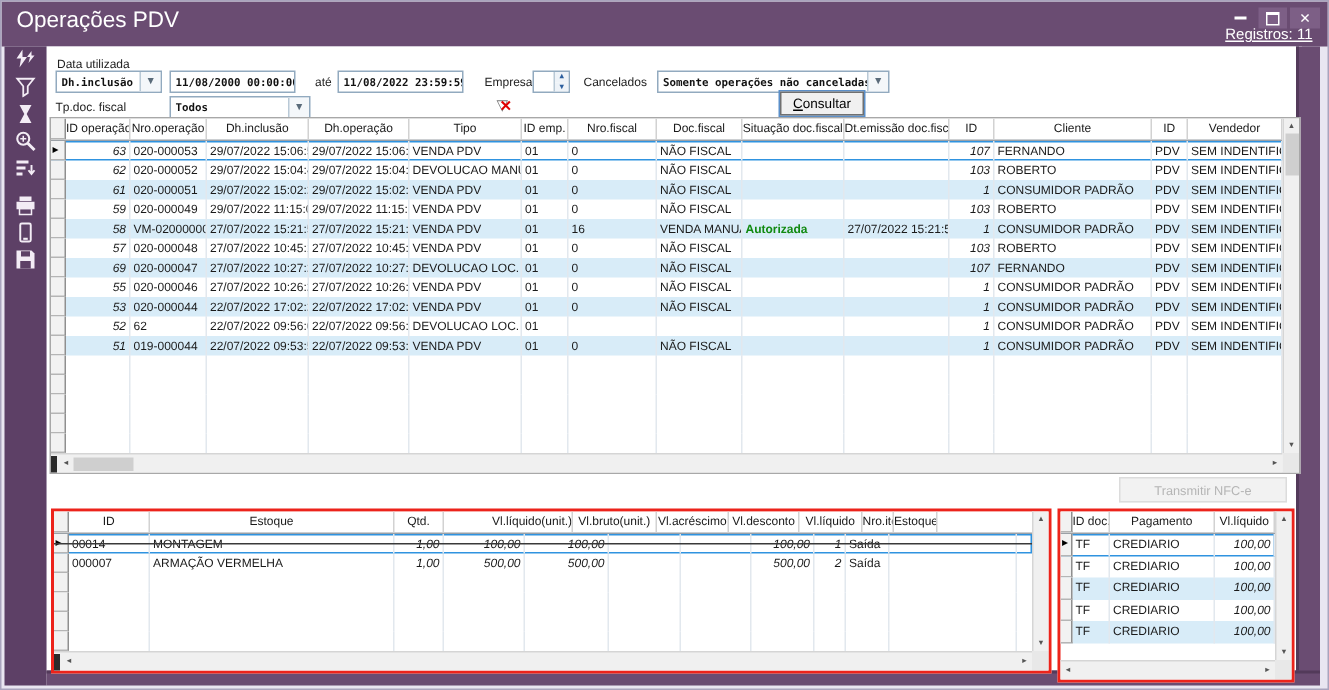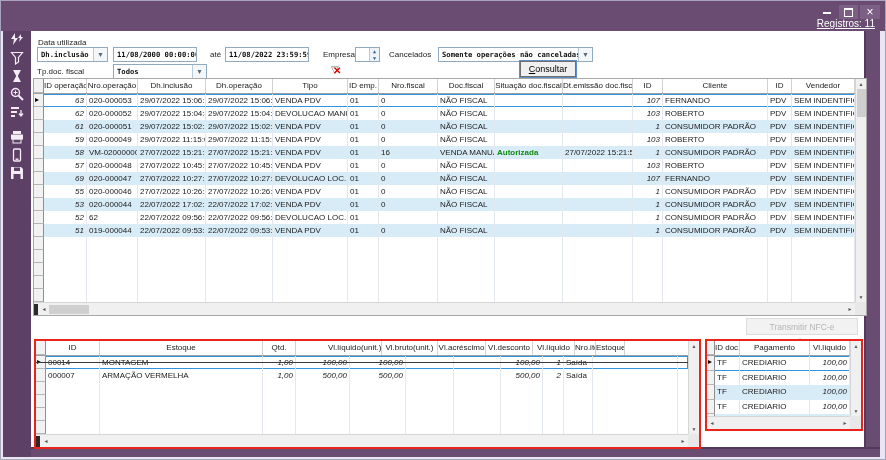--- a/index.html
+++ b/index.html
@@ -38,21 +38,21 @@
   #funnel-x{position:absolute;left:328px;top:62px;width:16px;height:16px;}
   #funnel-x .g{position:absolute;left:2px;top:1px;font-size:10px;color:#777;}
   #funnel-x .x{position:absolute;left:4px;top:2px;font-size:10px;color:#e00000;font-weight:bold;}
   #btn-consultar{position:absolute;left:519px;top:60px;width:56px;height:16px;background:#f0f0f0;border:1px solid #707070;
          box-shadow:0 0 0 1px #5b8fc9;box-sizing:border-box;font-size:9px;text-align:center;line-height:14px;color:#000;}
   #btn-consultar u{text-decoration:underline;}
   
   .gridwrap{position:absolute;box-sizing:border-box;background:#fff;}
   #mainwrap{left:32px;top:77px;width:834px;height:238px;border:1px solid #a8a8a8;}
   #itemswrap{left:33px;top:338px;width:667px;height:110px;border:2px solid #ec231b;}
-  #paywrap{left:704px;top:338px;width:158px;height:92px;border:2px solid #ec231b;}
+  #paywrap{left:704px;top:338px;width:158px;height:116px;border:2px solid #ec231b;}
   .g-area{position:absolute;left:0;top:0;right:11px;bottom:13px;overflow:hidden;font-size:8px;color:#1a1a1a;}
   .g-row{display:flex;position:relative;}
   .main-g .g-row{height:13px;line-height:13px;}
   .items-g .g-row{height:13px;line-height:13px;}
   .pay-g .g-row{height:14.5px;line-height:14.5px;}
   .g-row.head{height:14px;line-height:14px;border-bottom:1px solid #9aa0a6;background:#fff;}
   .g-hc{box-sizing:border-box;border-right:1px solid #d2d2d2;text-align:center;overflow:hidden;white-space:nowrap;flex:none;}
   .g-selh,.g-selc{box-sizing:border-box;background:#f2f2f2;border-right:1px solid #8f8f8f;border-bottom:1px solid #b5b5b5;flex:none;position:relative;}
   .g-selc .mark{position:absolute;left:1px;top:-1px;font-size:8px;color:#000;}
   .g-c{box-sizing:border-box;border-right:1px solid #e2e8ee;padding:0 2px;overflow:hidden;white-space:nowrap;flex:none;}
@@ -73,20 +73,21 @@
   .push{margin-left:auto;}
   #btn-transmit{position:absolute;left:745px;top:317px;width:112px;height:17px;background:#f2f2f2;border:1px solid #dcdcdc;
         box-sizing:border-box;color:#b5b5b5;font-size:8.5px;text-align:center;line-height:15px;}
 </style>
 </head>
 <body>
 
 <div id="win">
 
   <div id="titlebar">
+    <span id="title">Operações PDV</span>
     <span class="winbtn" id="btn-min"><span class="bar"></span></span>
     <span class="winbtn" id="btn-restore"><span class="box"></span></span>
     <span class="winbtn" id="btn-close">×</span>
     <span id="registros">Registros: 11</span>
   </div>
 
   <div id="content"></div>
 
   <div id="sidebar">
     <div class="sideicon">

